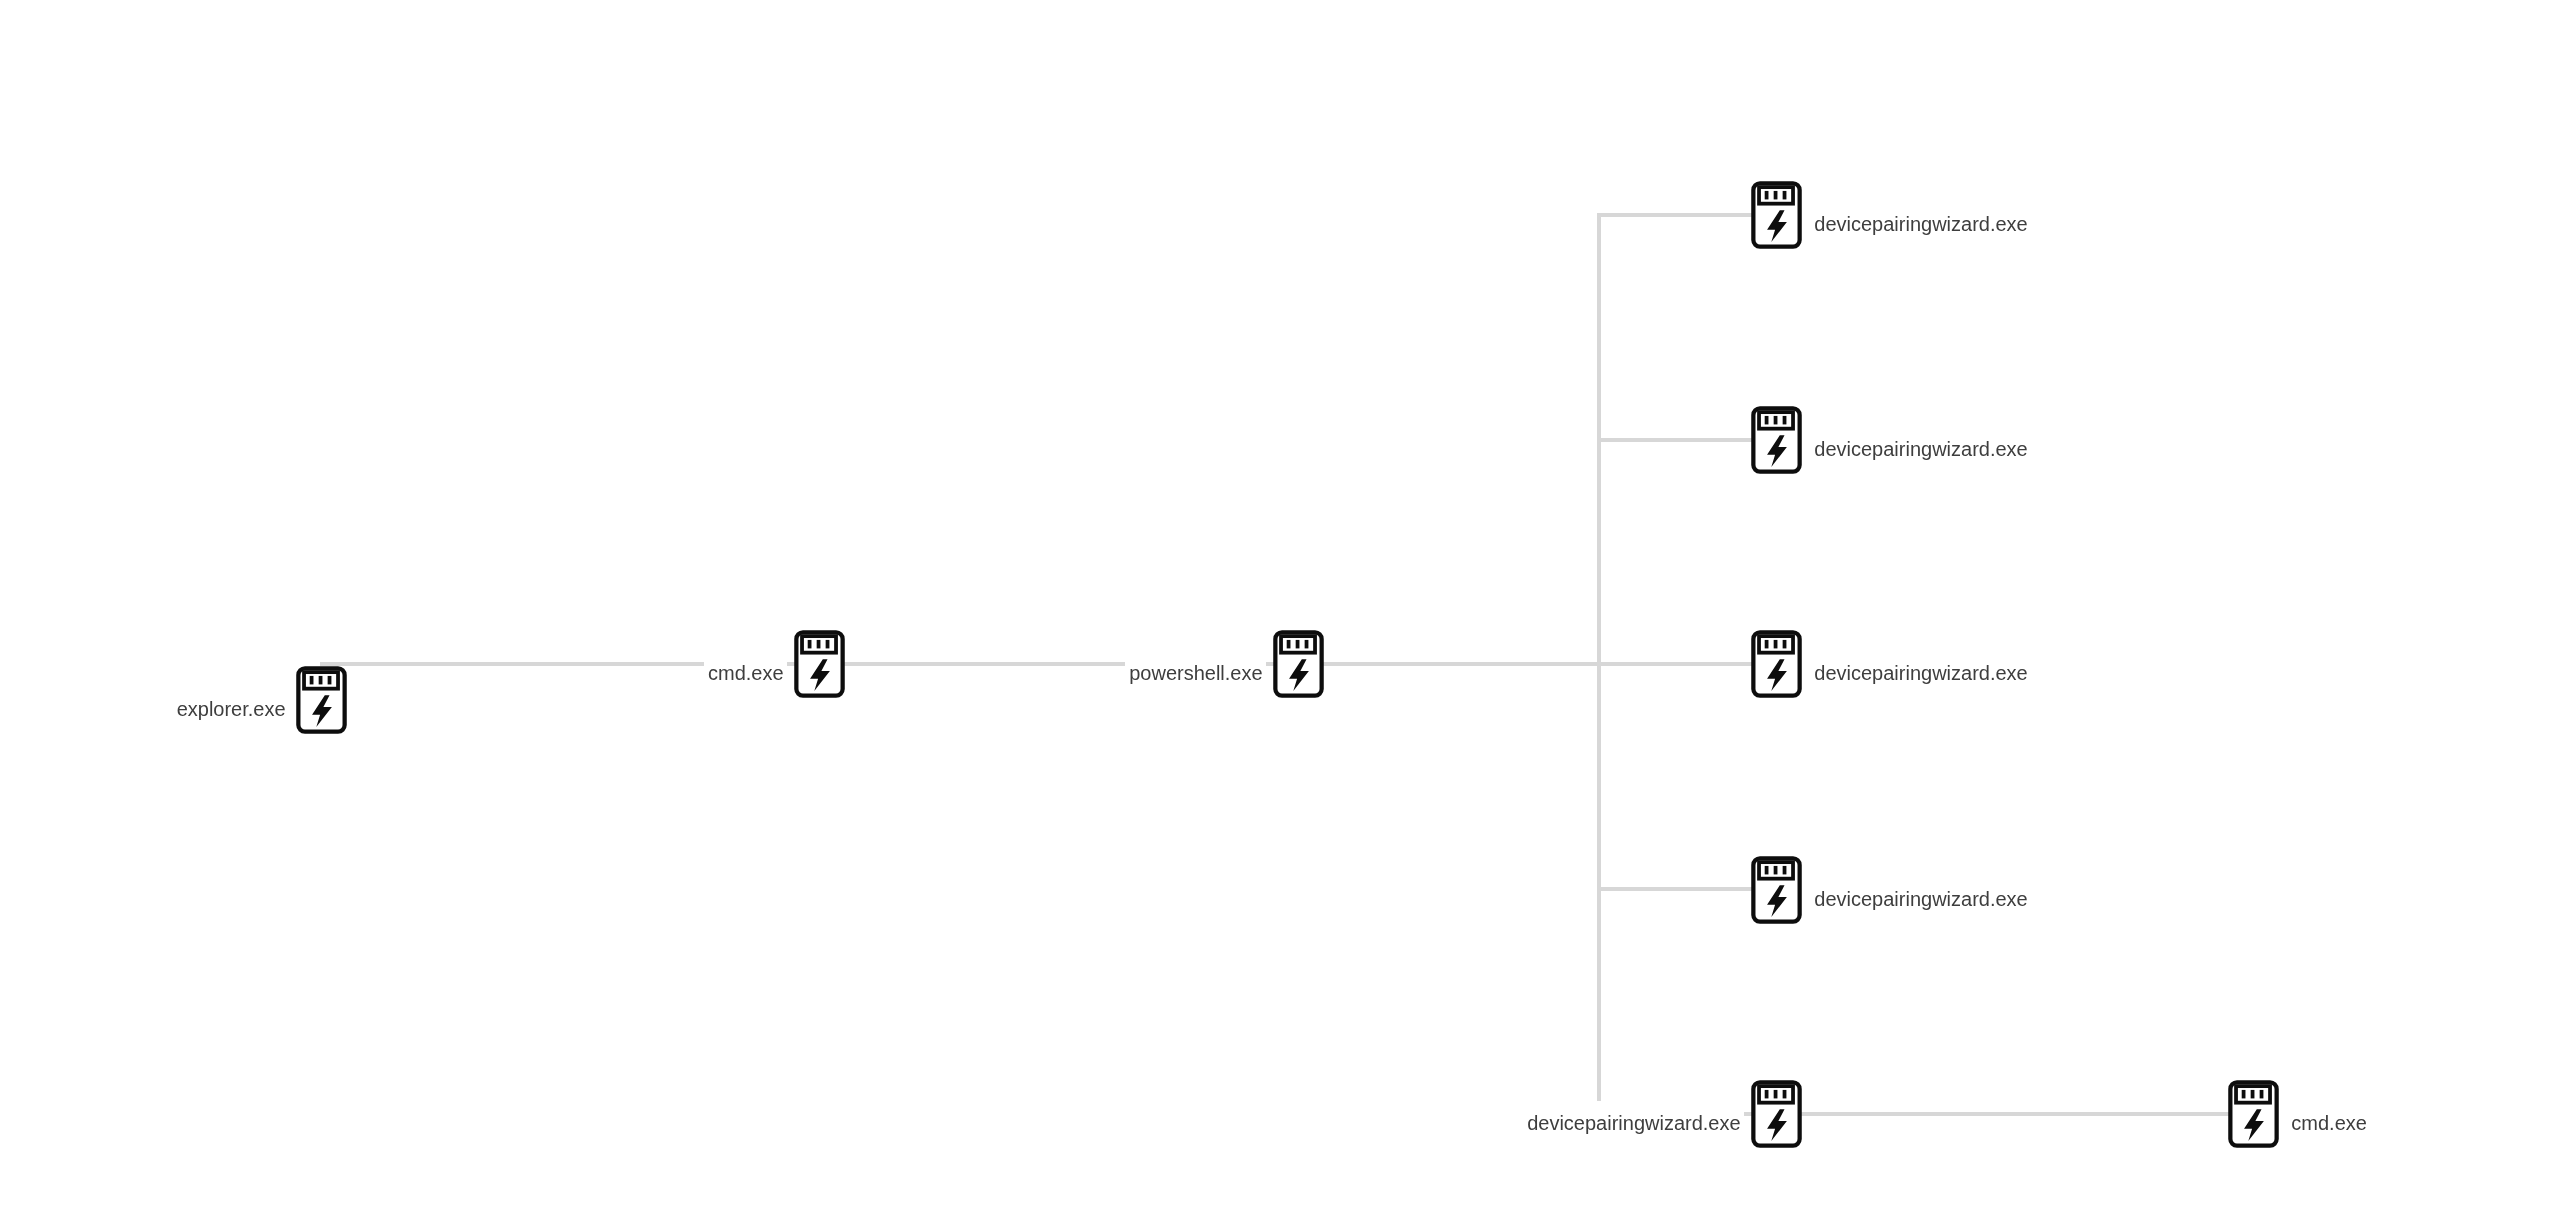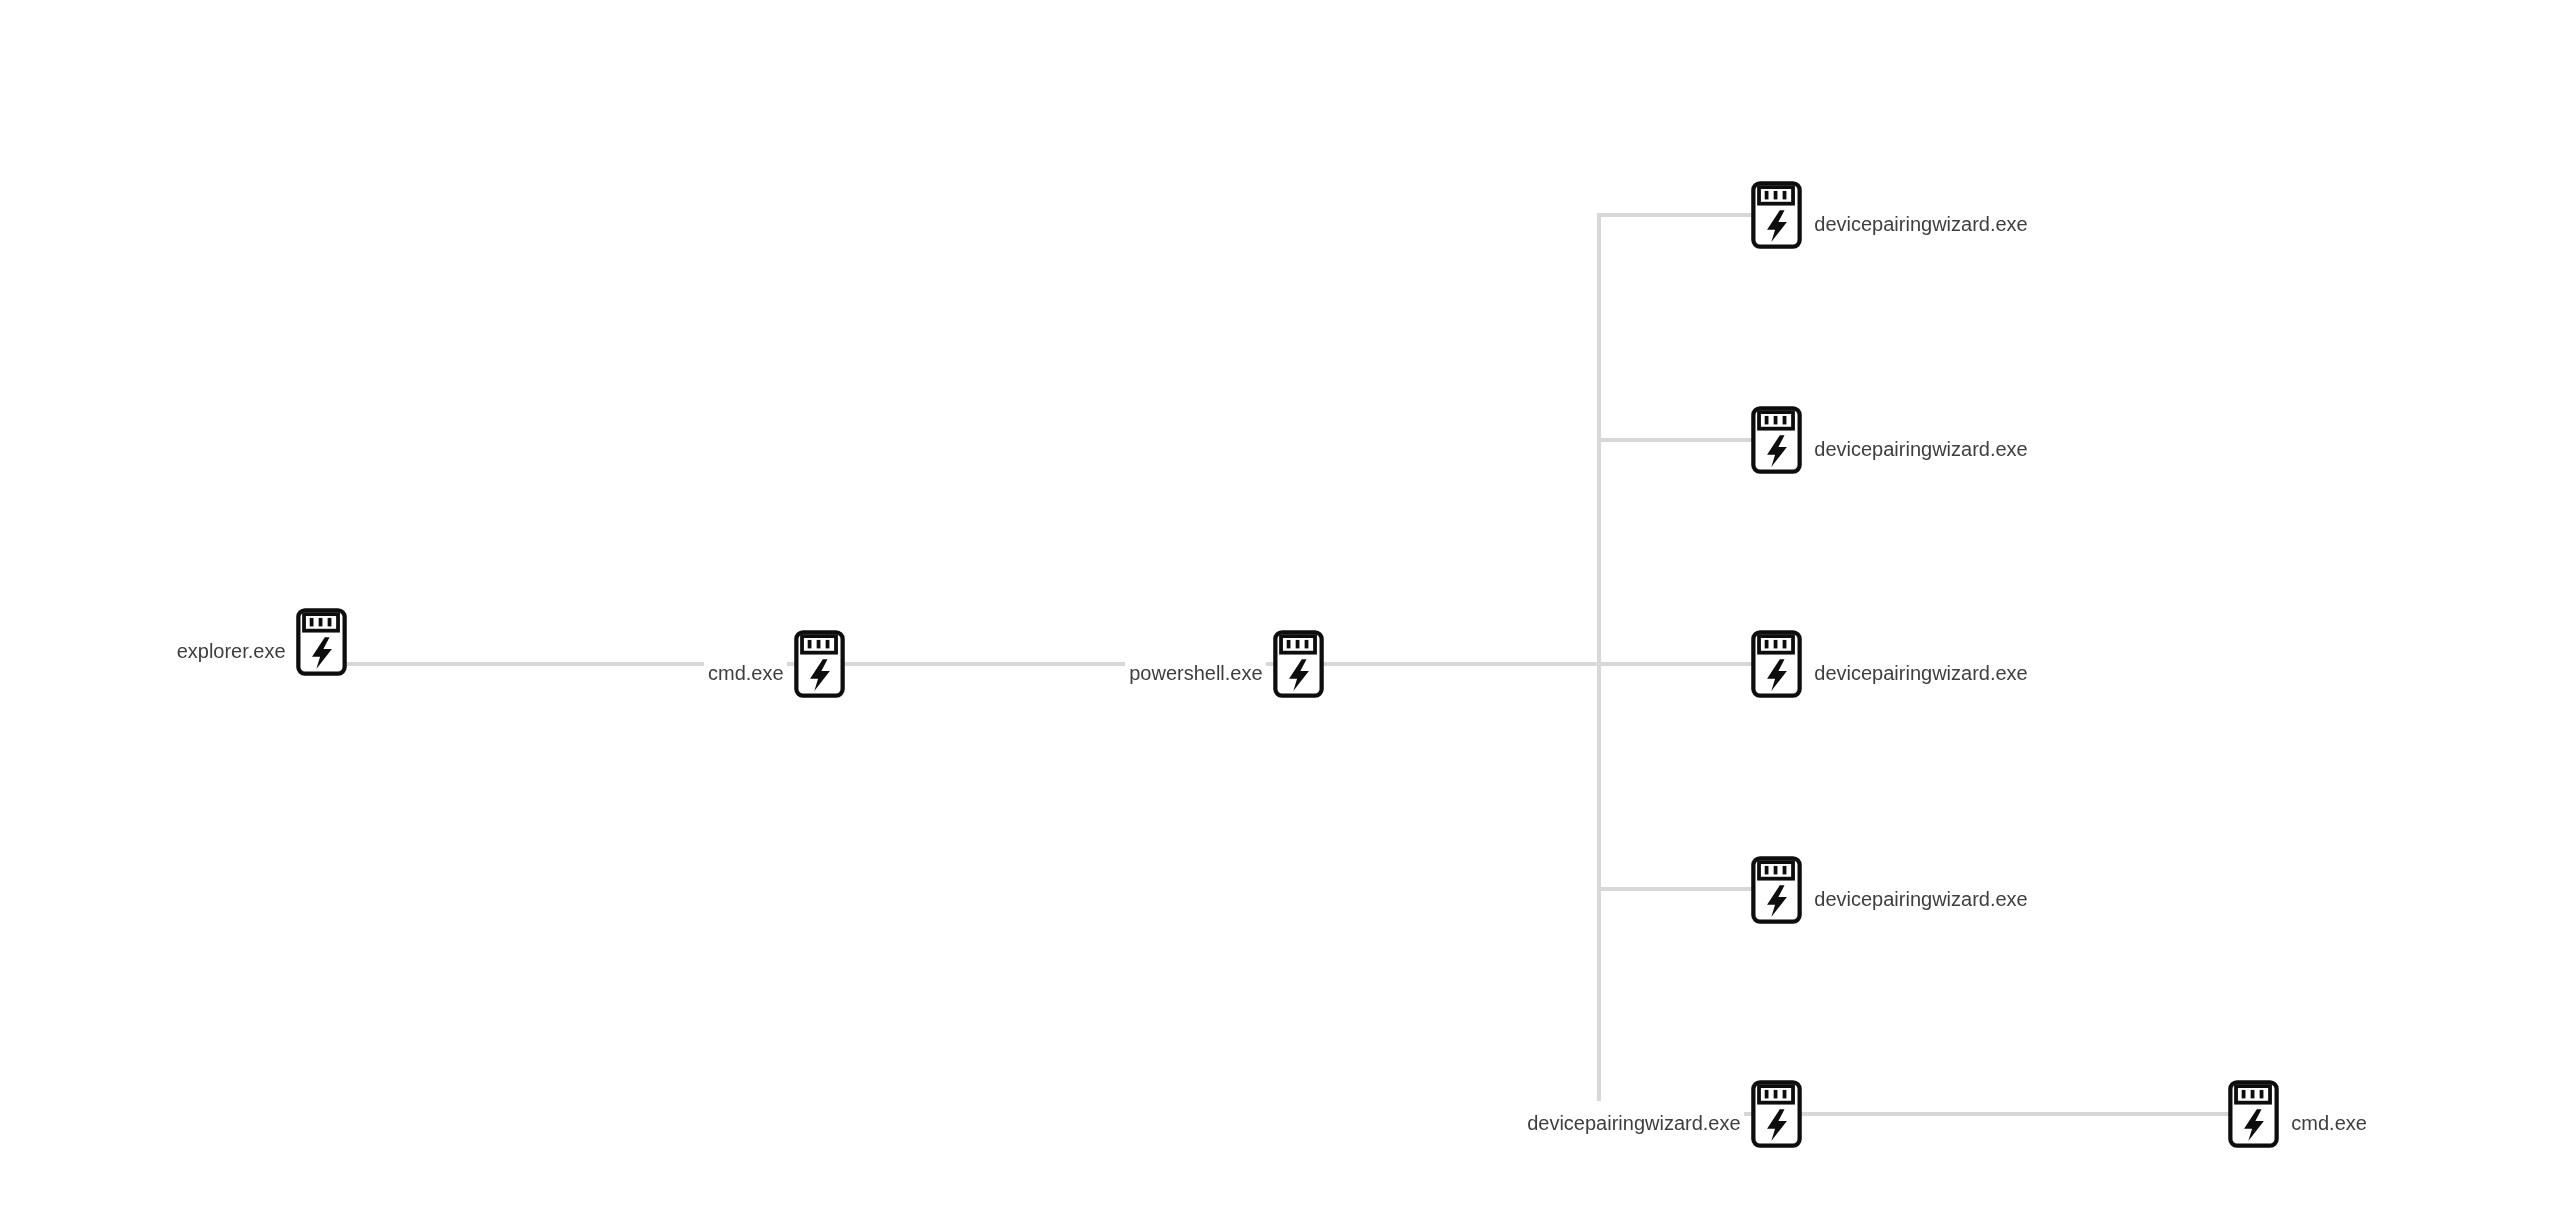--- a/index.html
+++ b/index.html
@@ -28,21 +28,21 @@
     transform: translateY(-50%);
     white-space: nowrap;
     font-size: 20px;
     color: #3e3e3e;
     background: #ffffff;
     padding: 0.9px 3.8px;
     line-height: 1.2;
   }
   .node.label-left  .label { right: calc(100% + 6.6px); }
   .node.label-right .label { left:  calc(100% + 8.5px); }
-  #node-explorer   { left: 296px;  top: 608px; }
+  #node-explorer   { left: 296px;  top: 666px; }
   #node-cmd-1      { left: 794px;  top: 630px; }
   #node-powershell { left: 1273px; top: 630px; }
   #node-dpw-1      { left: 1751px; top: 181px; }
   #node-dpw-2      { left: 1751px; top: 406px; }
   #node-dpw-3      { left: 1751px; top: 630px; }
   #node-dpw-4      { left: 1751px; top: 856px; }
   #node-dpw-5      { left: 1751px; top: 1080px; }
   #node-cmd-2      { left: 2228px; top: 1080px; }
 </style>
 </head>

